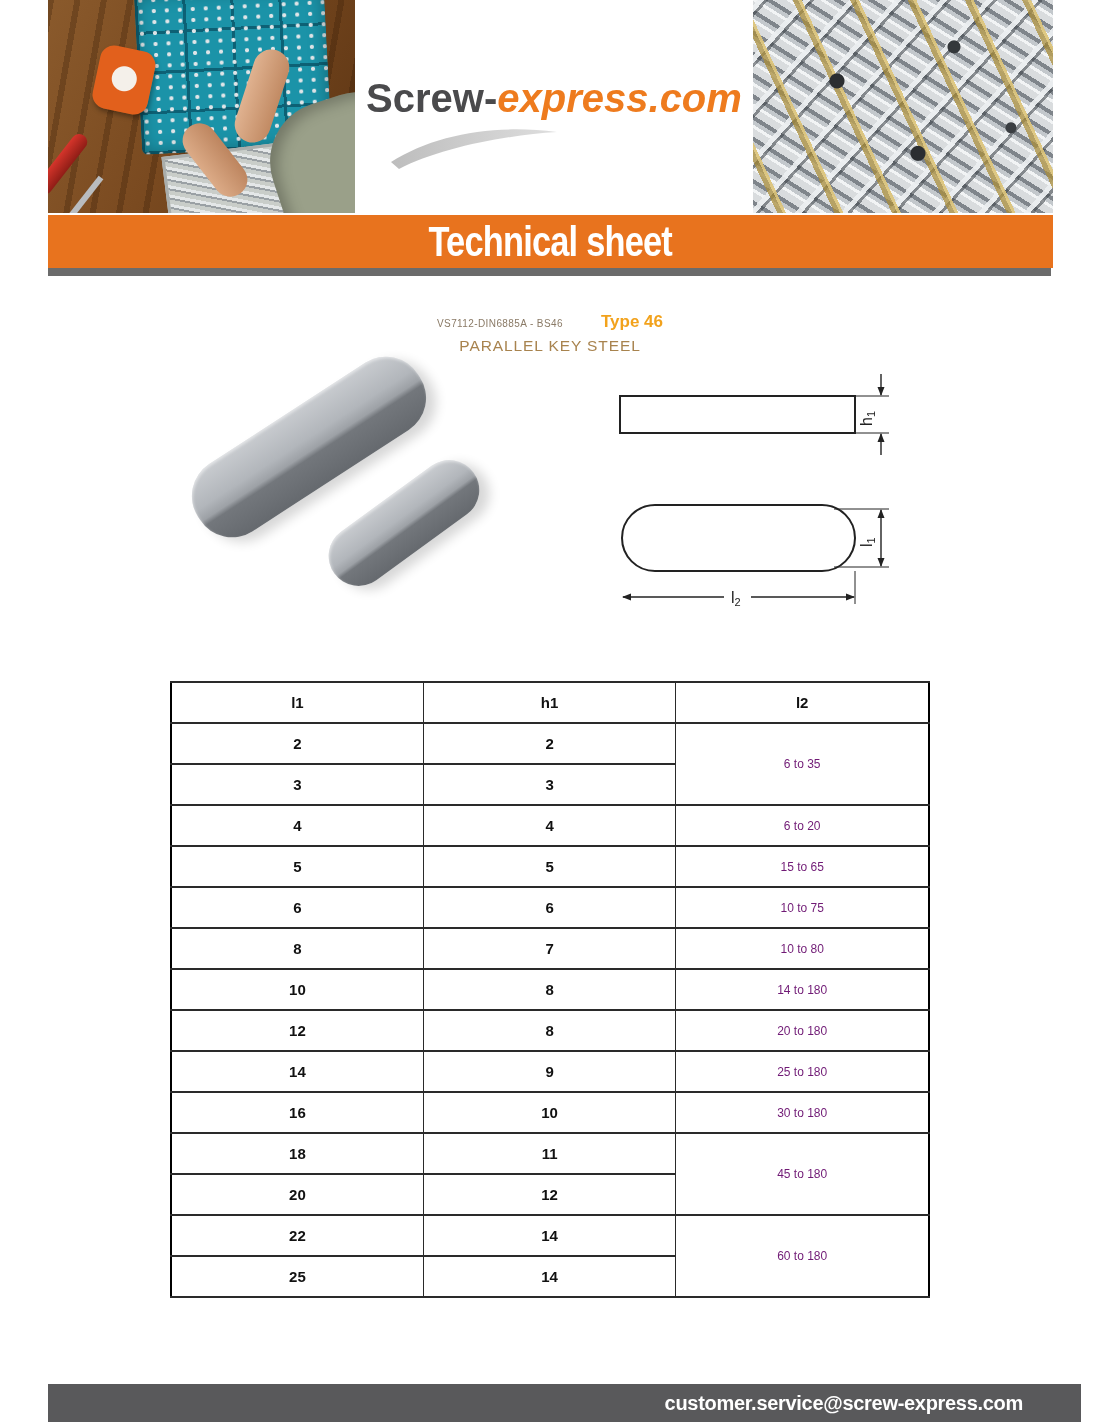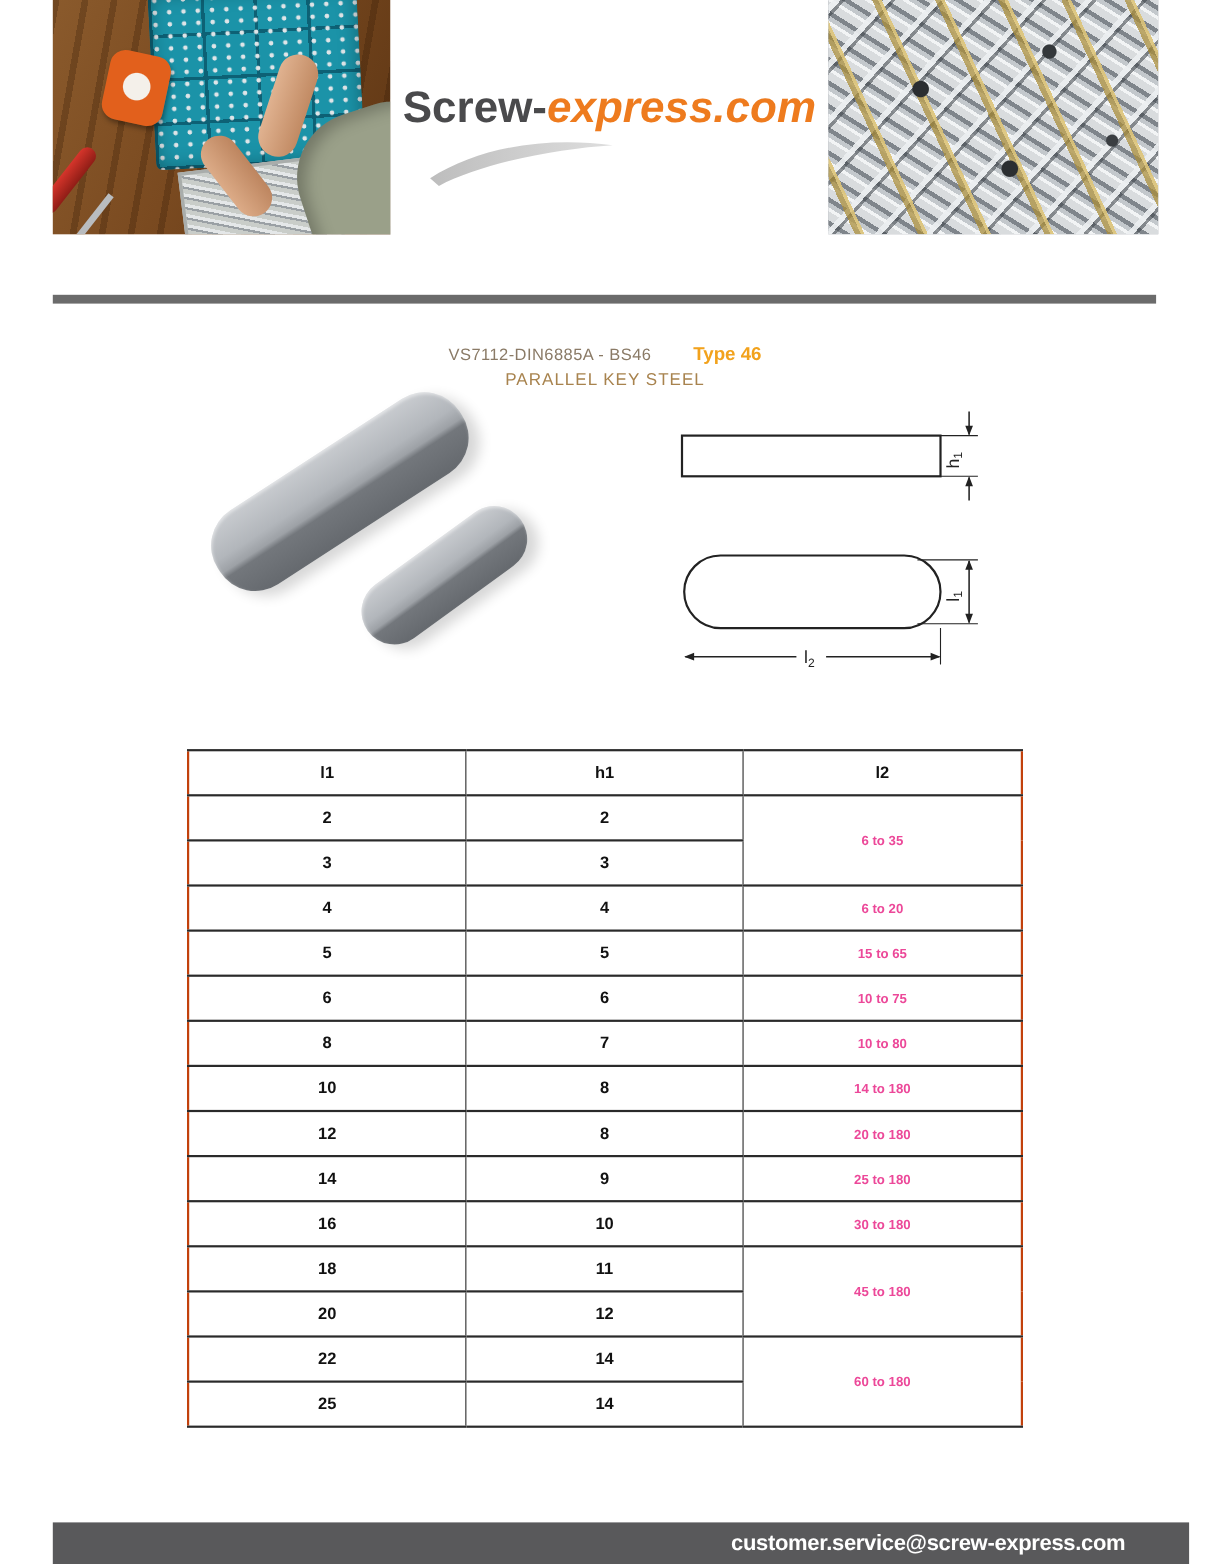--- a/index.html
+++ b/index.html
@@ -58,45 +58,45 @@
   
   .banner{position:absolute;left:48px;top:215px;width:1005px;height:53px;background:#e8731e;
     display:flex;align-items:center;justify-content:center;}
   .banner-title{color:#fff;font-weight:bold;font-size:43px;letter-spacing:-1px;
     transform:scaleX(.8);white-space:nowrap;}
   .banner-underline{position:absolute;left:48px;top:268px;width:1003px;height:8px;background:#6b6b6b;}
 
   
   .product-title{position:absolute;left:0;right:0;top:312px;display:flex;flex-direction:column;align-items:center;}
   .product-line1{display:flex;gap:38px;align-items:baseline;}
-  .product-ref{color:#8a7a66;font-size:15px;letter-spacing:.4px;text-align:center;}
+  .product-ref{color:#8a7a66;font-size:10px;letter-spacing:.4px;text-align:center;}
   .product-type{color:#f2a21c;font-size:17px;font-weight:bold;}
   .product-name{color:#a8834e;font-size:15.5px;letter-spacing:.9px;margin-top:5px;}
 
   
   .keys{position:absolute;left:170px;top:365px;width:320px;height:235px;}
   .key{position:absolute;border-radius:38px;
     background:linear-gradient(to bottom,#c9ccd0 0%,#b2b6bb 40%,#9da1a6 55%,#73777c 62%,#65696e 100%);
     box-shadow:6px 9px 12px rgba(0,0,0,.16), inset 0 2px 3px rgba(255,255,255,.5);}
   .key-large{left:8px;top:42px;width:262px;height:80px;transform:rotate(-33deg);}
   .key-small{left:148px;top:128px;width:172px;height:60px;transform:rotate(-36deg);border-radius:30px;}
 
   
   .drawing{position:absolute;left:588px;top:362px;}
   .drawing text{font-family:"Liberation Sans",sans-serif;fill:#222;}
 
   
   table.spec{position:absolute;left:170px;top:681px;width:760px;border-collapse:collapse;
     table-layout:fixed;background:#fff;}
   table.spec th,table.spec td{border:solid #2a2a2a;border-width:2px 1.3px;height:39px;
     text-align:center;vertical-align:middle;padding:0;}
-  table.spec{border:2px solid #c2410c;}
+  table.spec{border:2px solid #000000;}
   th.hdr{font-size:15px;font-weight:bold;color:#111;}
   td.num{font-size:15px;font-weight:bold;color:#111;}
-  td.range{font-size:12px;color:#ec4899;font-weight:bold;}
+  td.range{font-size:12px;color:#701a75;font-weight:normal;}
   td.merged{vertical-align:top;}
   td.merged .cellpad{height:39px;display:flex;align-items:center;justify-content:center;}
 
   
   .footer{position:absolute;left:48px;top:1384px;width:1002px;height:38px;background:#59595b;
     display:flex;align-items:center;justify-content:flex-end;padding-left:31px;}
   .footer-email{color:#fff;font-weight:bold;font-size:20px;margin-right:58px;text-decoration:none;
     letter-spacing:-0.3px;}
 </style>
 </head>
@@ -131,20 +131,23 @@
     </svg>
   </div>
 
   <div class="photo-right">
     <div class="screws-a"></div>
     <div class="screws-b"></div>
     <div class="screws-gold"></div>
     <div class="screw-heads"></div>
   </div>
 
+  <div class="banner">
+    <span class="banner-title">Technical sheet</span>
+  </div>
   <div class="banner-underline"></div>
 
   <div class="product-title">
     <div class="product-line1">
       <span class="product-ref">VS7112-DIN6885A - BS46</span>
       <span class="product-type">Type 46</span>
     </div>
     <div class="product-name">PARALLEL KEY STEEL</div>
   </div>
 

